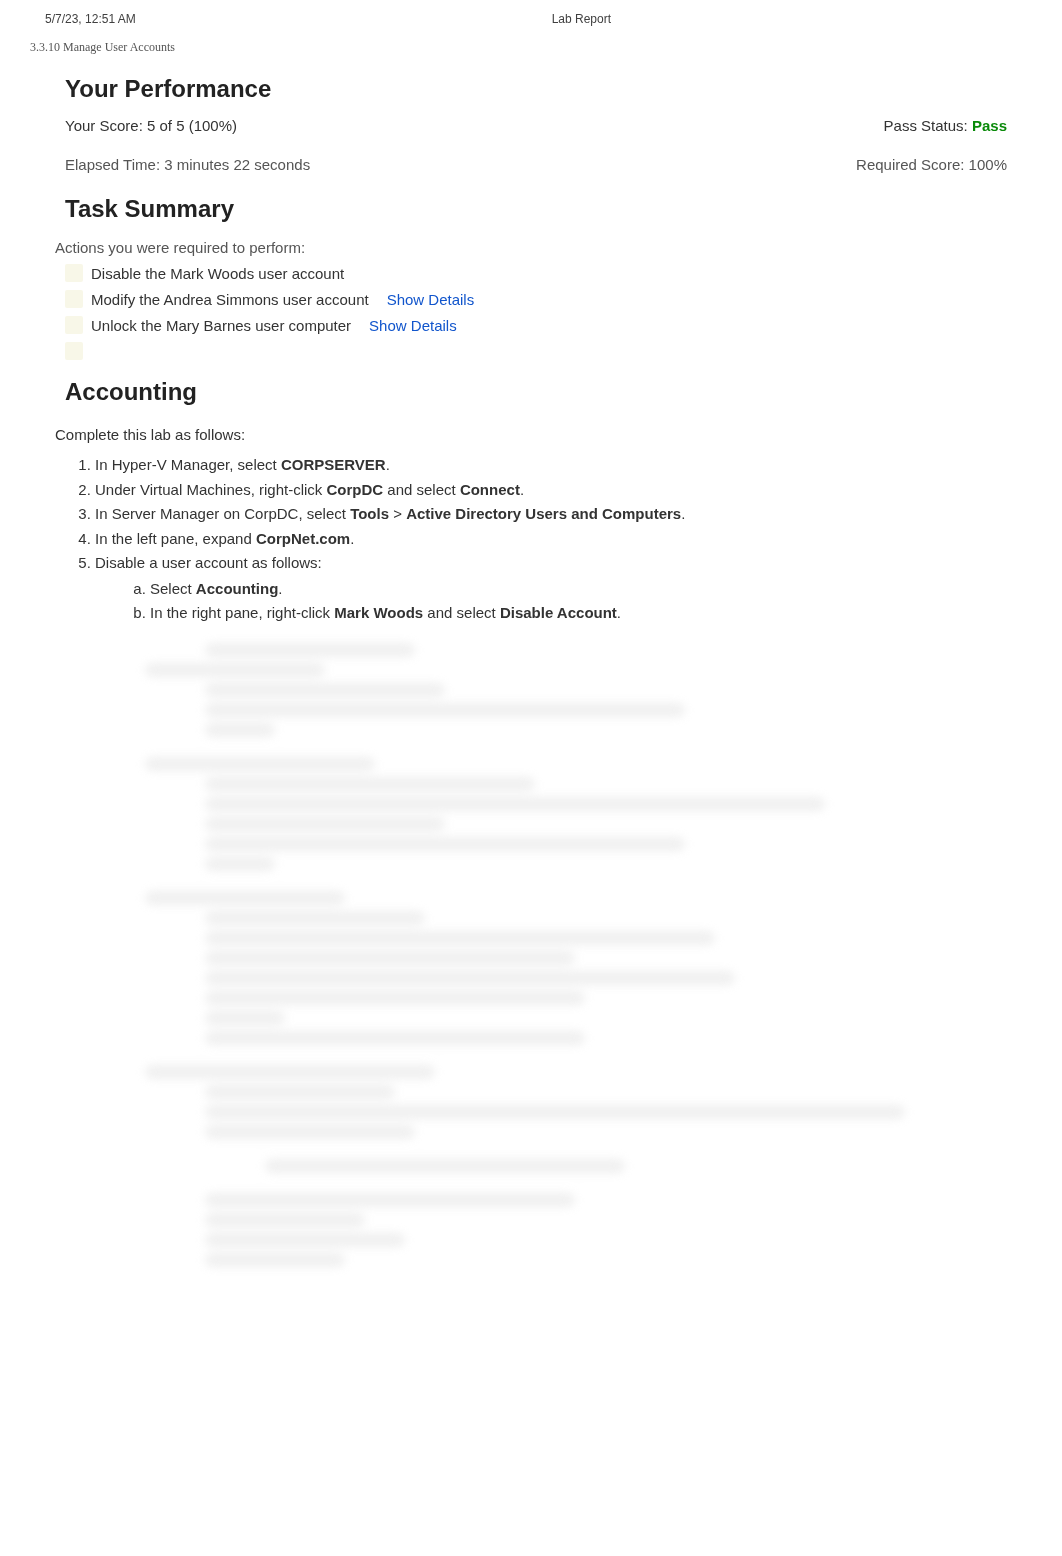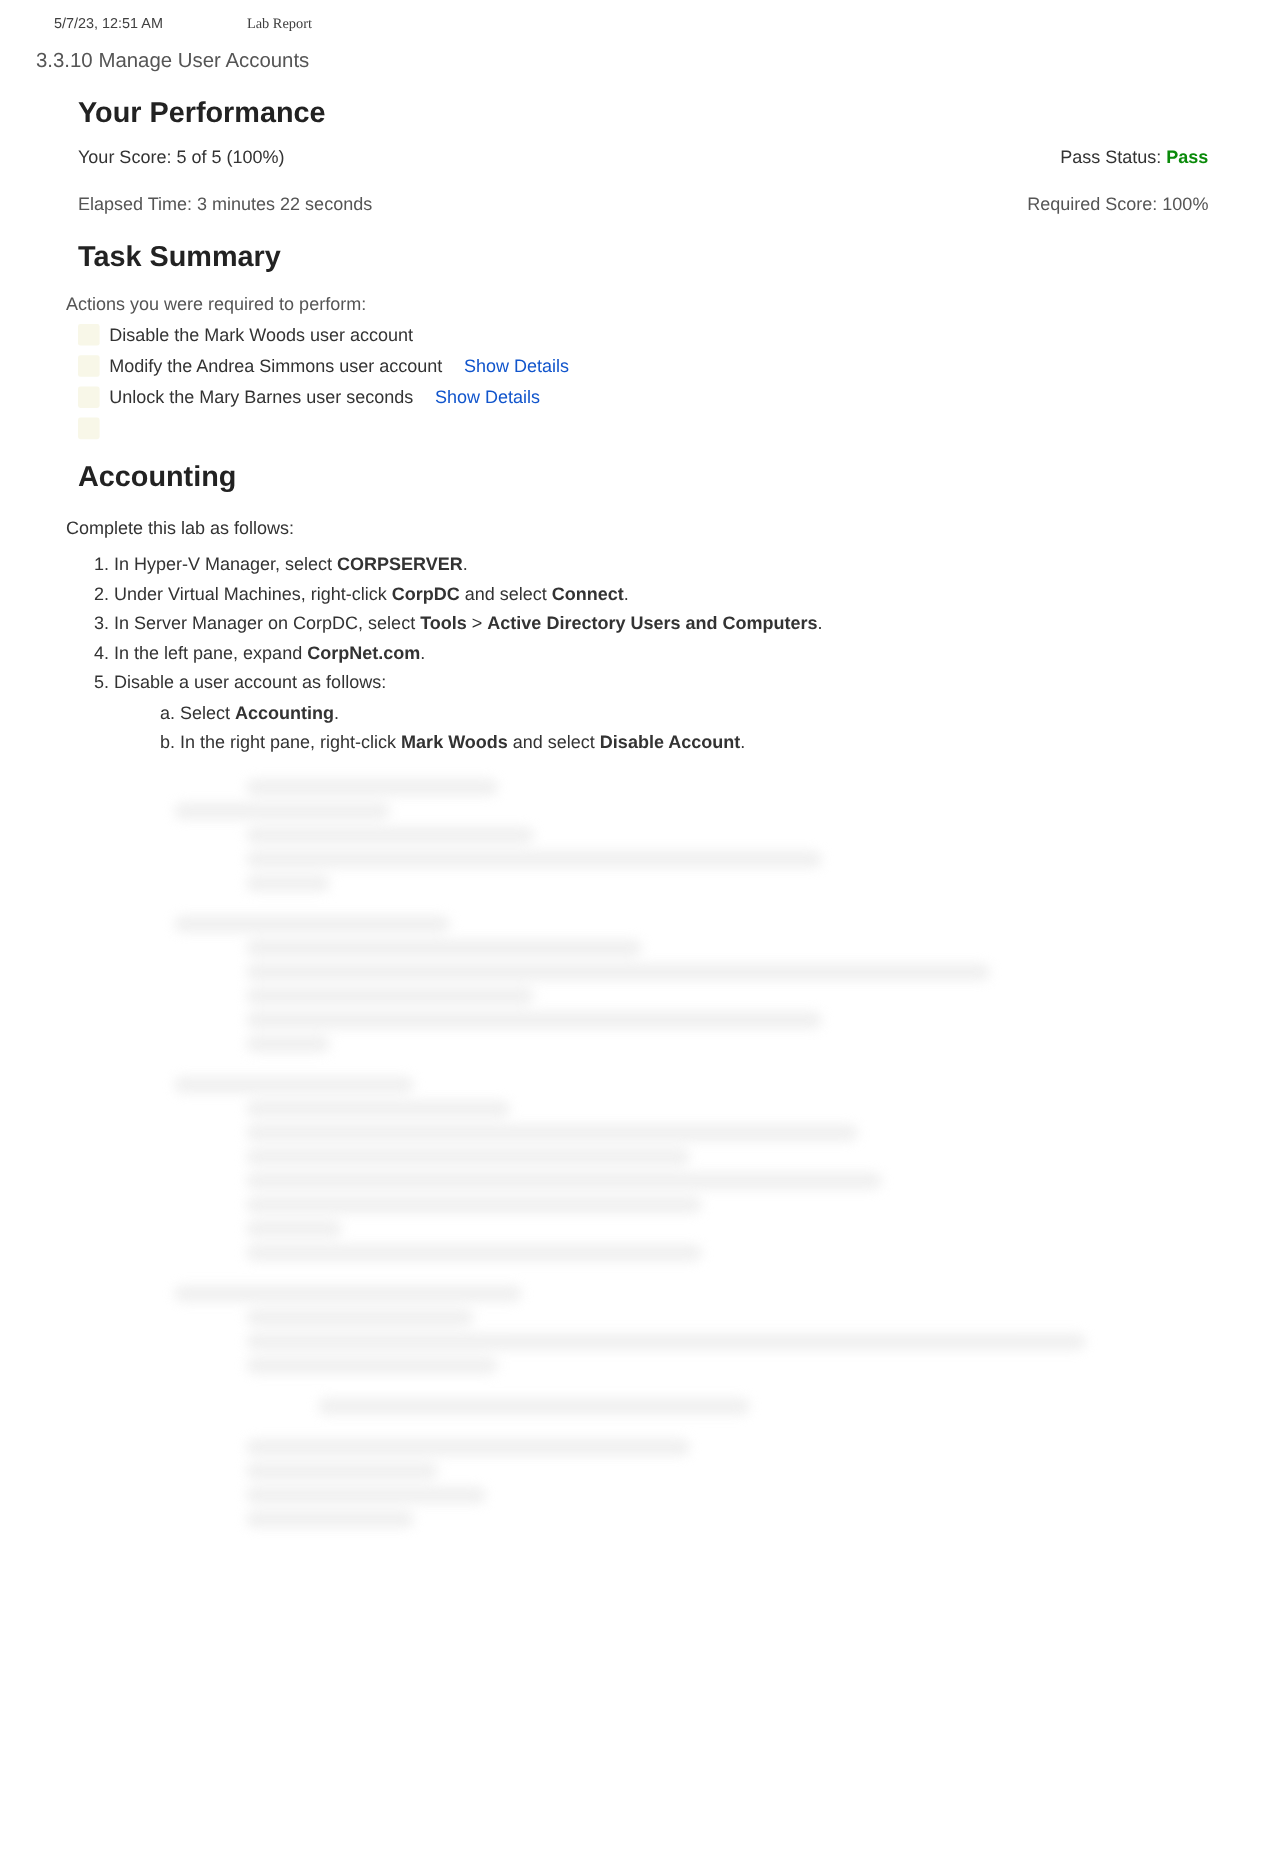--- a/index.html
+++ b/index.html
@@ -19,31 +19,32 @@
       justify-content: space-between;
       padding: 12px 45px 8px 45px;
       font-size: 12px;
       color: #404040;
     }
     .header-left {
       flex: 0 0 auto;
     }
     .header-center {
       flex: 1;
+      text-align: center;
       padding-left: 70px;
-      font-family: Liberation Serif, serif;
     }
     .header-right {
       flex: 0 0 auto;
       min-width: 60px;
     }
     .breadcrumb {
       padding: 6px 0 6px 30px;
-      font-size: 17px;
+      font-size: 12px;
       color: #555;
+      font-family: Liberation Serif, serif;
     }
     .content {
       padding: 0 45px 0 55px;
     }
     .section-title {
       font-size: 24px;
       font-weight: bold;
       padding: 14px 0 10px 10px;
       color: #222;
     }
@@ -172,21 +173,21 @@
       <div class="task-bullet"></div>
       <span class="task-text">Disable the Mark Woods user account</span>
     </li>
     <li>
       <div class="task-bullet"></div>
       <span class="task-text">Modify the Andrea Simmons user account</span>
       <a href="#" class="show-details">Show Details</a>
     </li>
     <li>
       <div class="task-bullet"></div>
-      <span class="task-text">Unlock the Mary Barnes user seconds</span>
+      <span class="task-text">Unlock the Mary Barnes user computer</span>
       <a href="#" class="show-details">Show Details</a>
     </li>
     <li>
       <div class="task-bullet"></div>
     </li>
   </ul>
 
   <div class="section-title">Accounting</div>
 
   <div class="explanation-intro">Complete this lab as follows:</div>

